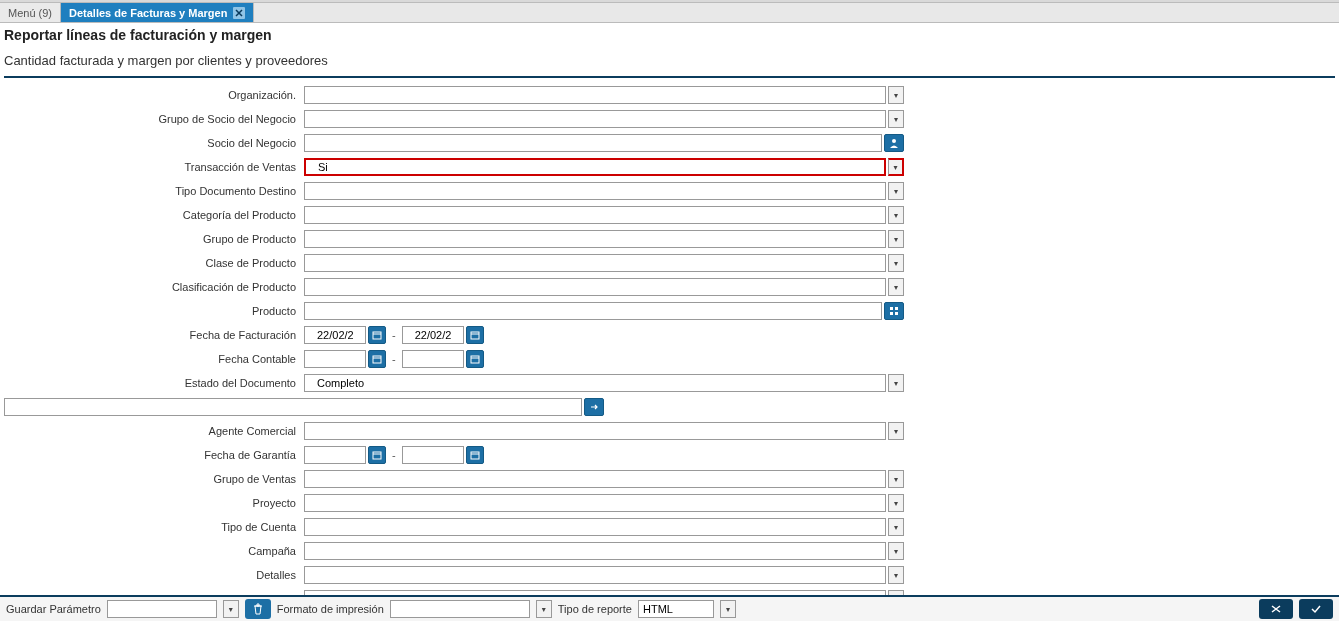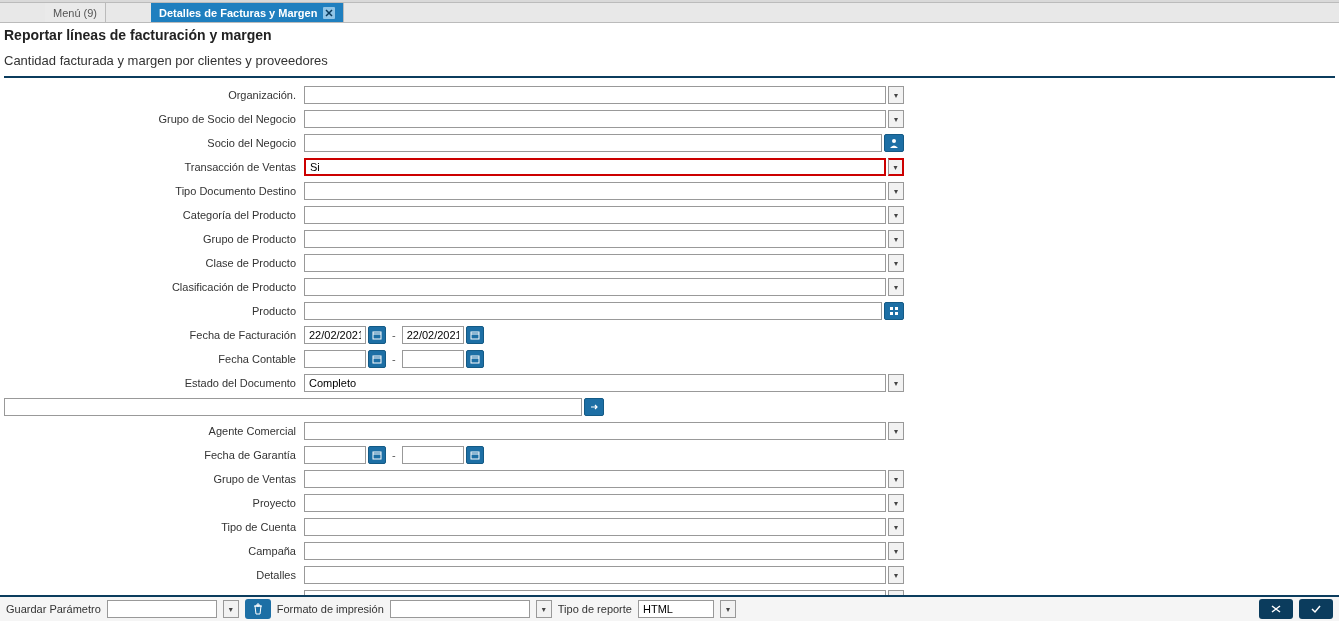--- a/index.html
+++ b/index.html
@@ -1,30 +1,30 @@
 <!DOCTYPE html>
 <html><head>
 <meta charset="utf-8">
 <style>
   * { box-sizing: border-box; margin: 0; padding: 0; }
   html, body { width: 1339px; height: 621px; font-family: Arial, Helvetica, sans-serif; font-size: 11px; color: #333; background: #fff; overflow: hidden; }
   .top-bar { height: 3px; background: #d9d9d9; border-bottom: 1px solid #bbb; }
   .tab-bar { height: 20px; background: #e8e8e8; border-bottom: 1px solid #bbb; display: flex; align-items: stretch; }
-  .tab { padding: 2px 8px; font-size: 11px; display: flex; align-items: center; gap: 6px; border-right: 1px solid #bbb; cursor: pointer; margin-left: 45px; }
+  .tab { padding: 2px 8px; font-size: 11px; display: flex; align-items: center; gap: 6px; border-right: 1px solid #bbb; cursor: pointer; }
   .tab.inactive { background: #eaeaea; color: #555; }
   .tab.active { background: #1f7fbf; color: #fff; font-weight: bold; }
   .tab-close { width: 12px; height: 12px; display: inline-flex; align-items: center; justify-content: center; background: #8fc4e6; color: #083a5c; font-size: 10px; line-height: 1; border-radius: 1px; }
   .page-title { padding: 4px 8px 0 4px; font-size: 14px; font-weight: bold; color: #222; }
   .page-subtitle { padding: 10px 8px 6px 4px; font-size: 13px; color: #333; }
   .hr { height: 2px; background: #0b3c5d; margin: 2px 4px 8px 4px; }
   .form-scroll { height: 510px; overflow-y: scroll; padding: 0 4px 20px 4px; }
   .form-row { display: flex; align-items: center; margin-bottom: 6px; }
   .label { width: 300px; text-align: right; padding-right: 8px; font-size: 11px; color: #333; }
   .field { flex: 0 0 600px; display: flex; align-items: center; gap: 2px; }
-  .inp { height: 18px; border: 1px solid #999; font-size: 11px; padding: 1px 4px; background: #fff; }
+  .inp { height: 18px; border: 1px solid #999; font-size: 11px; padding: 1px 12px; background: #fff; }
   .inp.full { flex: 1; }
   .dd-btn { width: 16px; height: 18px; border: 1px solid #999; background: #f2f2f2; display: inline-flex; align-items: center; justify-content: center; font-size: 8px; color: #444; cursor: pointer; }
   .icon-btn { width: 20px; height: 18px; background: #1d6fa5; color: #fff; display: inline-flex; align-items: center; justify-content: center; font-size: 10px; border: 1px solid #145a85; cursor: pointer; border-radius: 2px; }
   .date { width: 62px; }
   .cal-btn { width: 18px; height: 18px; background: #1d6fa5; color: #fff; display: inline-flex; align-items: center; justify-content: center; font-size: 10px; border: 1px solid #145a85; cursor: pointer; border-radius: 2px; }
   .sep { padding: 0 4px; color: #555; }
   .required .inp.full { border: 2px solid #cc0000; }
   .required .dd-btn { border: 2px solid #cc0000; border-left: 1px solid #999; }
   
   .form-scroll::-webkit-scrollbar { width: 14px; }

